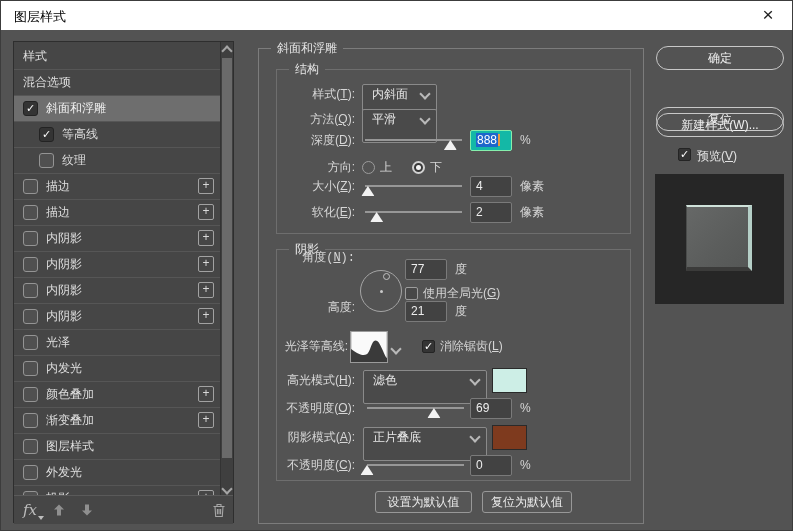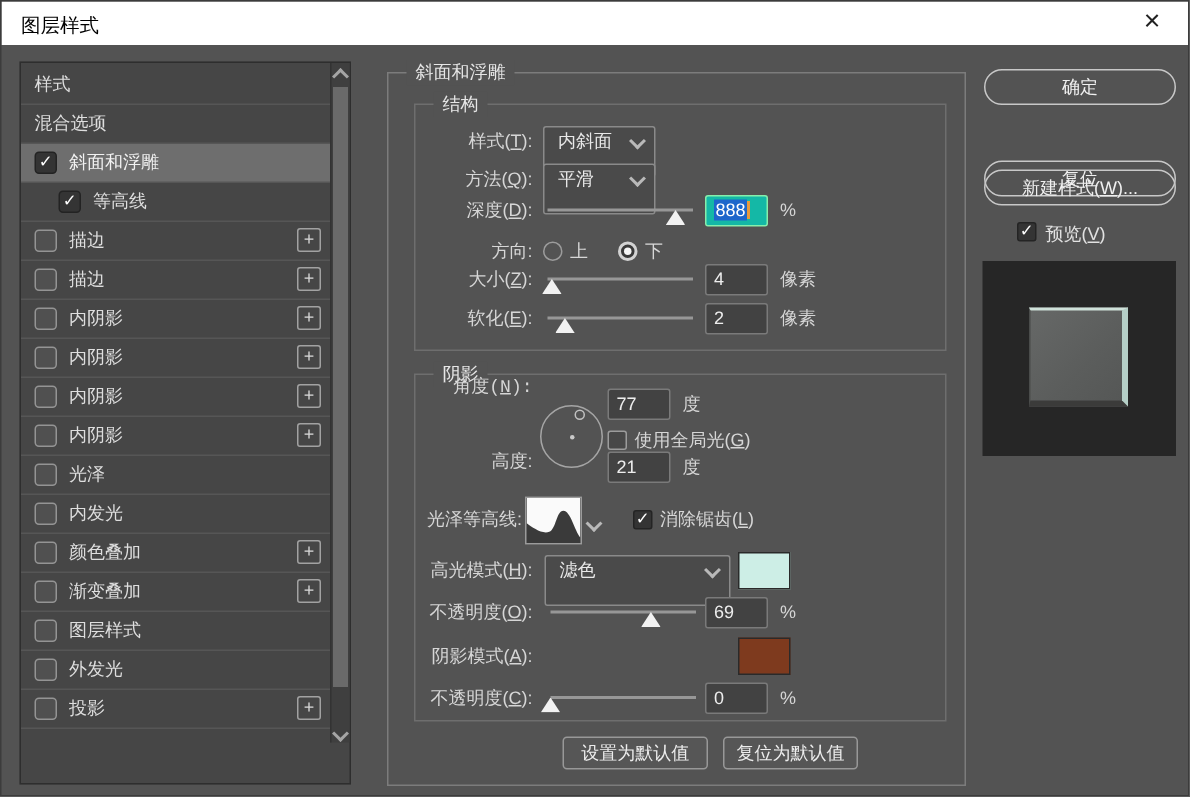--- a/index.html
+++ b/index.html
@@ -121,20 +121,24 @@
         </div>
         <div class="lrow sel">
           <span class="lcheck on">✓</span>
           <span>斜面和浮雕</span>
         </div>
         <div class="lrow">
           <span class="lcheck on ind">✓</span>
           <span>等高线</span>
         </div>
         <div class="lrow">
+          <span class="lcheck ind"></span>
+          <span>纹理</span>
+        </div>
+        <div class="lrow">
           <span class="lcheck"></span>
           <span>描边</span>
           <span class="lplus">+</span>
         </div>
         <div class="lrow">
           <span class="lcheck"></span>
           <span>描边</span>
           <span class="lplus">+</span>
         </div>
         <div class="lrow">
@@ -189,20 +193,38 @@
           <span class="lplus">+</span>
         </div>
       </div>
     <div class="sb">
       <span class="sb-up"><span class="sb-chev"></span></span>
       <span class="sb-thumb"></span>
       <span class="sb-down">
           <span class="sb-chev"></span>
         </span>
     </div>
+    <div class="fx-bar">
+      <span class="fx-glyph">fx<i></i></span>
+      <button class="mv">
+        <svg width="12" height="12" viewBox="0 0 12 12">
+            <path d="M6 0.5 L11 5.5 H8 V11.5 H4 V5.5 H1 Z" fill="#8f8f8f"></path>
+          </svg>
+      </button>
+      <button class="mv">
+        <svg width="12" height="12" viewBox="0 0 12 12">
+            <path d="M6 11.5 L1 6.5 H4 V0.5 H8 V6.5 H11 Z" fill="#8f8f8f"></path>
+          </svg>
+      </button>
+      <button class="trash">
+        <svg width="14" height="15" viewBox="0 0 14 15">
+            <path d="M1.5 3.5 H12.5 M5 3.5 V1.5 H9 V3.5 M3 3.5 L3.7 13.5 H10.3 L11 3.5 M5.4 6 V11.2 M7 6 V11.2 M8.6 6 V11.2" stroke="#a6a6a6" stroke-width="1.1" fill="none"></path>
+          </svg>
+      </button>
+    </div>
   </div>
 
   <div class="main-box">
     <span class="box-label">斜面和浮雕</span>
 
     <div class="group" style="left:17px;top:20px;width:355px;height:165px;">
       <span class="box-label">结构</span>
     </div>
 
     <span class="lbl" style="left:0;top:35px;width:96px;">样式(<u>T</u>):</span>
@@ -287,20 +309,24 @@
 
     <span class="lbl" style="left:0;top:349px;width:96px;">不透明度(<u>O</u>):</span>
     <div class="slider" style="left:108px;top:353px;">
       <span class="strack"></span>
       <span class="sthumb" style="left: calc(69%);"></span>
     </div>
     <div class="nbox" style="left:211px;top:349px;">69</div>
     <span class="unit" style="left:261px;top:349px;">%</span>
 
     <span class="lbl" style="left:0;top:378px;width:96px;">阴影模式(<u>A</u>):</span>
+    <div class="dropdown" style="left:104px;top:378px;width:124px;">
+      <span>正片叠底</span>
+      <span class="dd-chev"></span>
+    </div>
     <span class="swatch" style="left: 233px; top: 376px; background: rgb(126, 58, 30);"></span>
 
     <span class="lbl" style="left:0;top:406px;width:96px;">不透明度(<u>C</u>):</span>
     <div class="slider" style="left:108px;top:410px;">
       <span class="strack"></span>
       <span class="sthumb" style="left: calc(0%);"></span>
     </div>
     <div class="nbox" style="left:211px;top:406px;">0</div>
     <span class="unit" style="left:261px;top:406px;">%</span>
 

